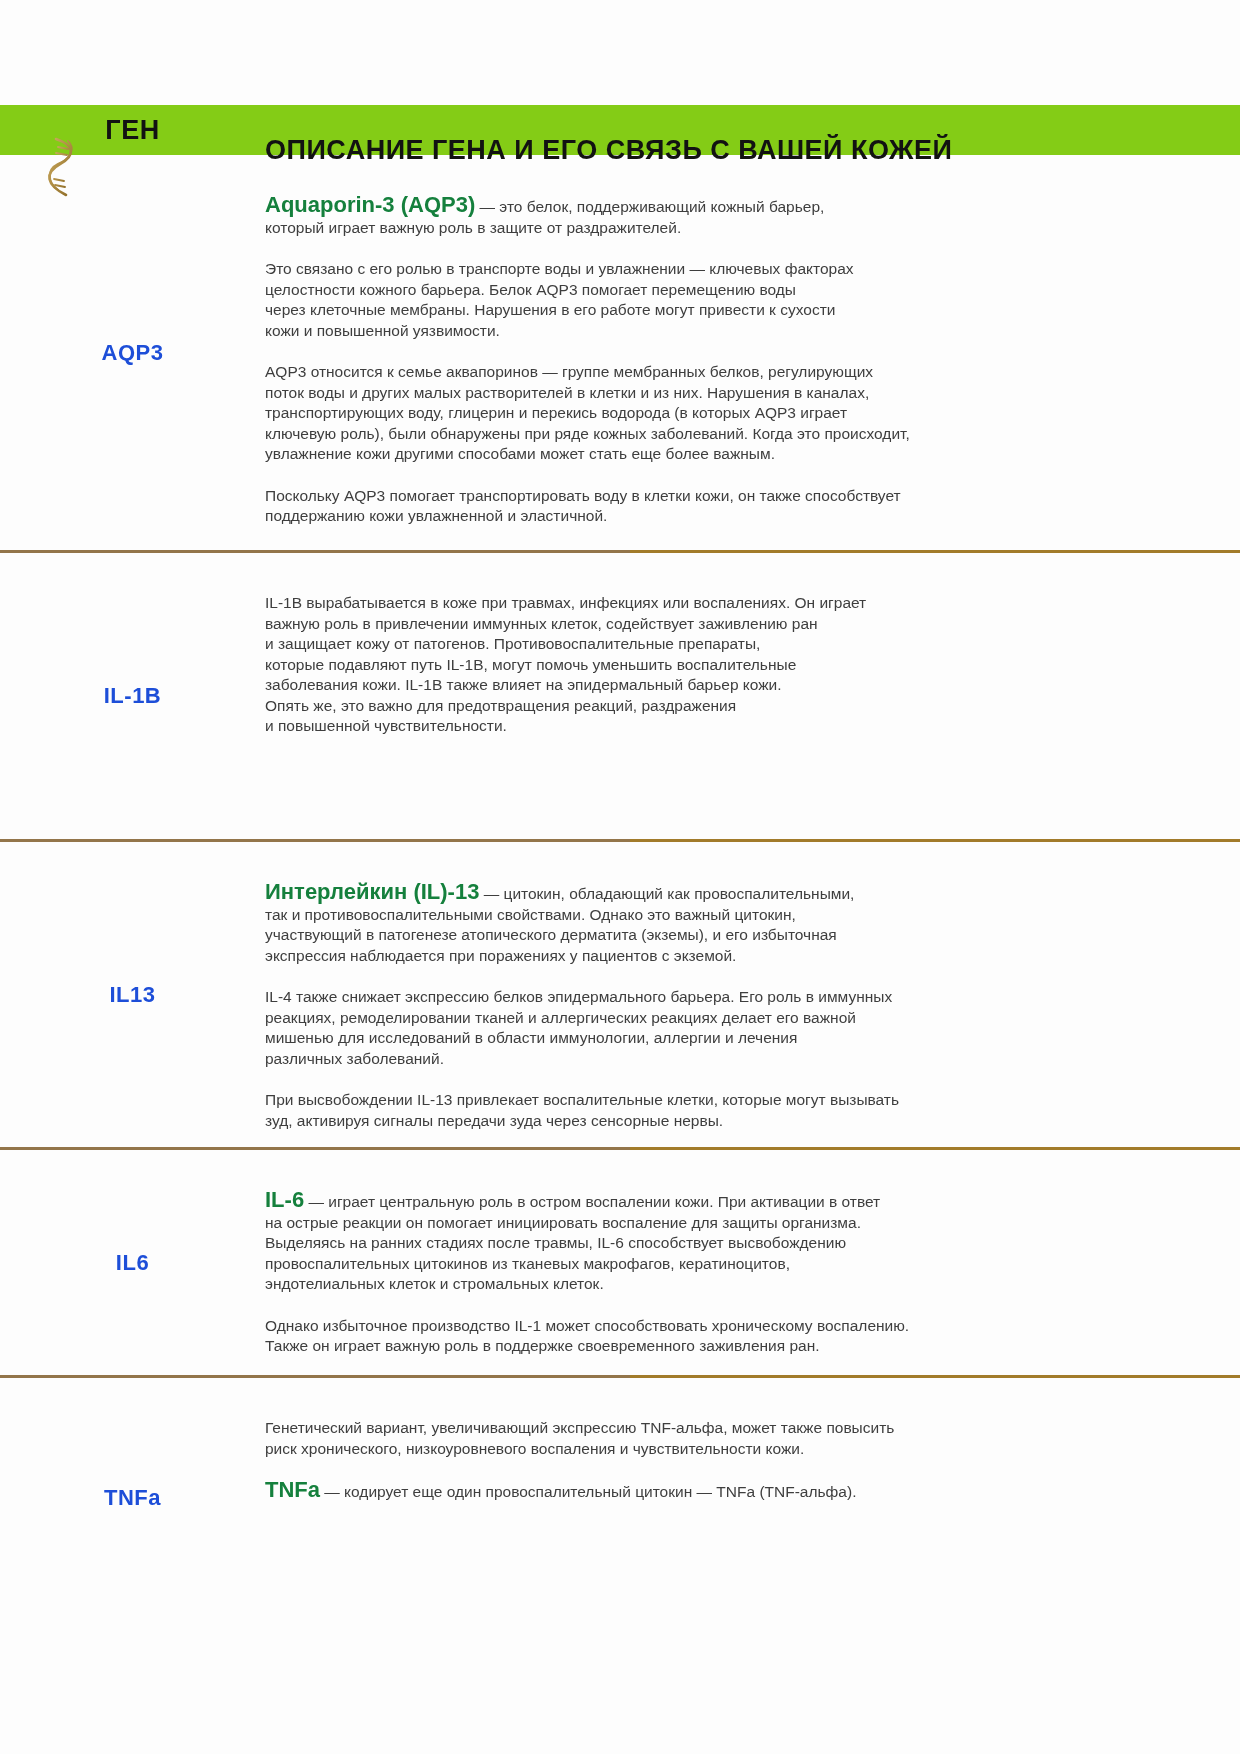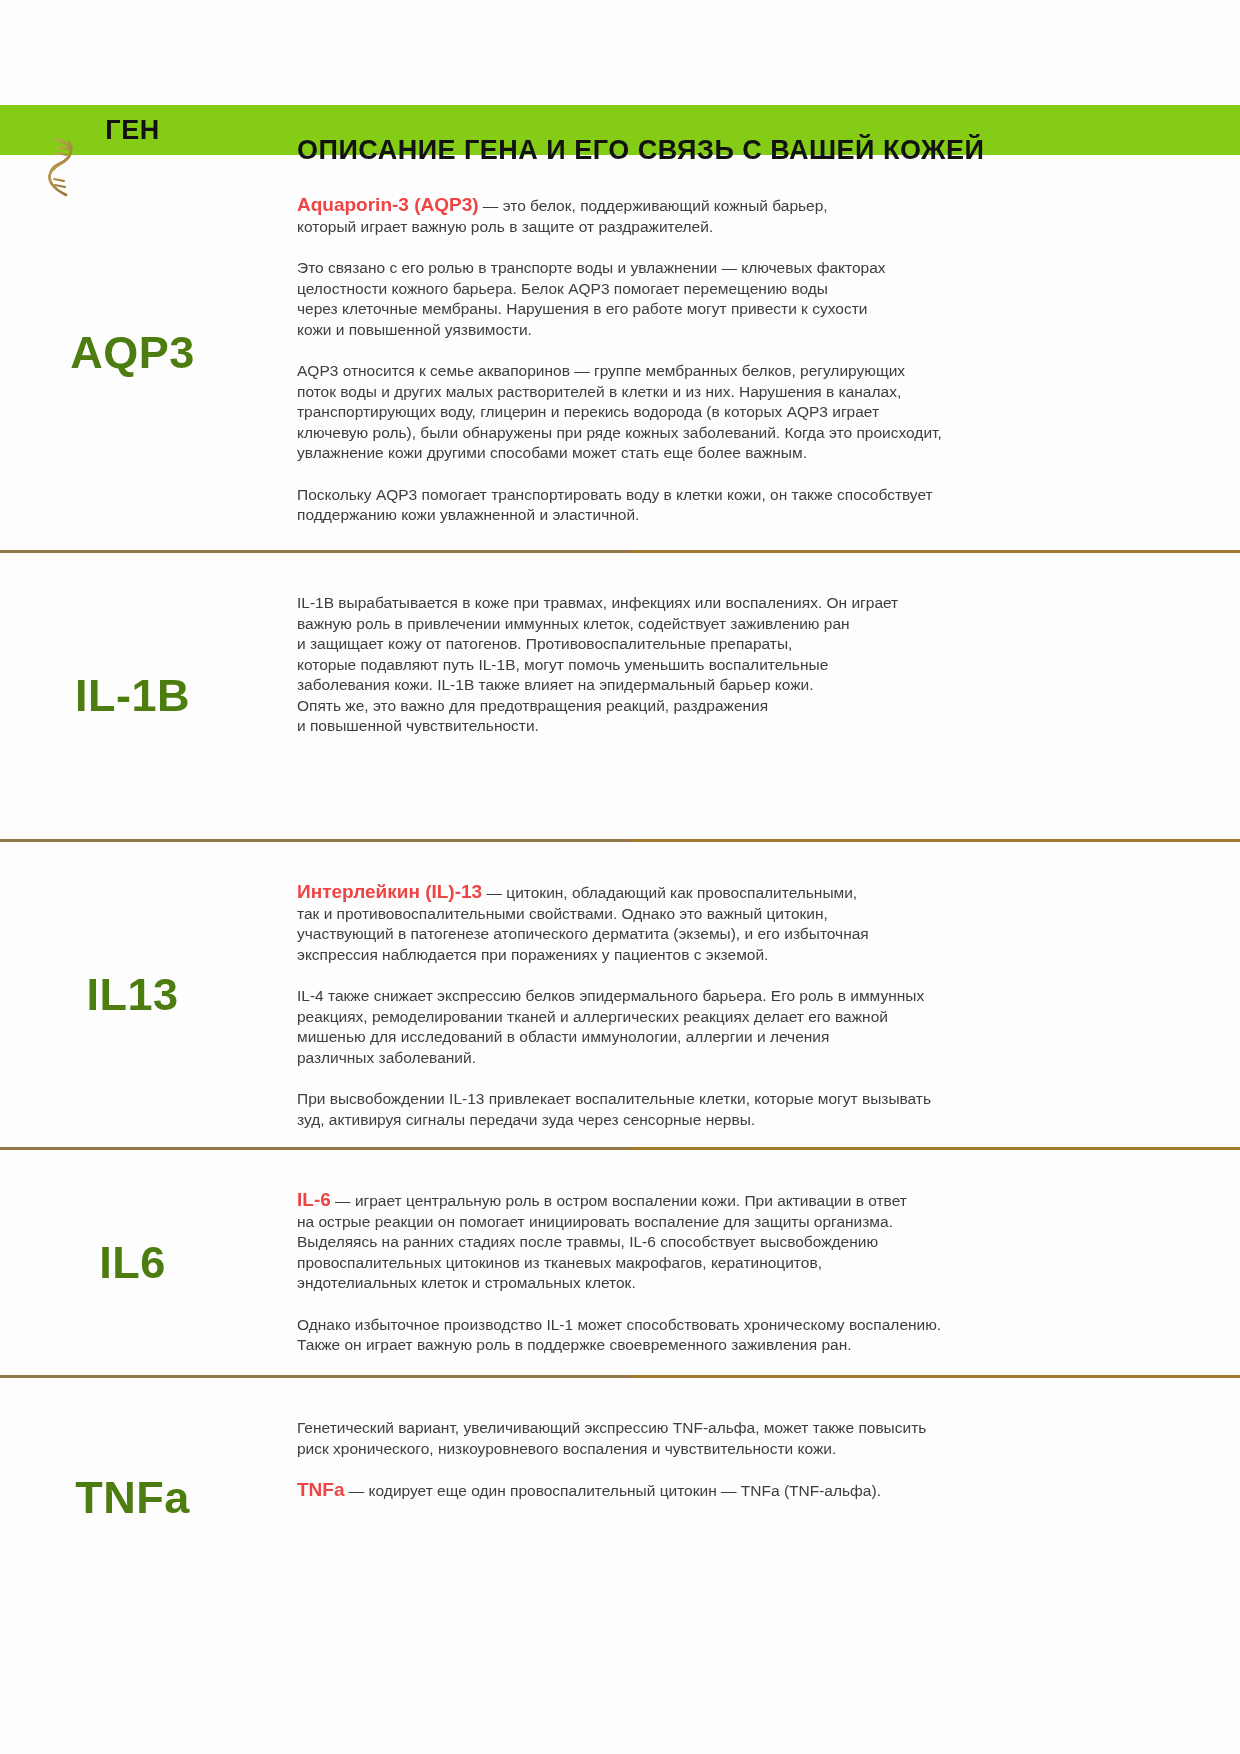--- a/index.html
+++ b/index.html
@@ -34,35 +34,35 @@
   }
 
   
   .grow{display:flex;box-sizing:border-box;}
   .gene-col{width:265px;flex:0 0 265px;}
   .grow .gene-col{
     display:flex;align-items:center;justify-content:center;
   }
   .gene-name{
     font-weight:700;
-    font-size:45px;
-    color:#4d7c0f;
+    font-size:22px;
+    color:#1d4ed8;
     letter-spacing:.5px;
   }
-  .desc-col{flex:1;padding:40px 40px 0 0;margin-left:32px;}
+  .desc-col{flex:1;padding:40px 40px 0 0;}
   .grow p{
     margin:0 0 21px 0;
     font-size:15.5px;
     line-height:20.5px;
     white-space:pre-line;
   }
   .lead{
     font-weight:700;
-    font-size:19px;
-    color:#ef4444;
+    font-size:22px;
+    color:#15803d;
   }
   .r1{height:395px;}
   .r2{height:286px;}
   .r3{height:305px;}
   .r4{height:225px;}
   .r5{height:240px;}
 
   .sep{
     height:3px;
     background:linear-gradient(to right,#93754a 0,#93754a 630px,#a27b2a 630px,#a27b2a 100%);

